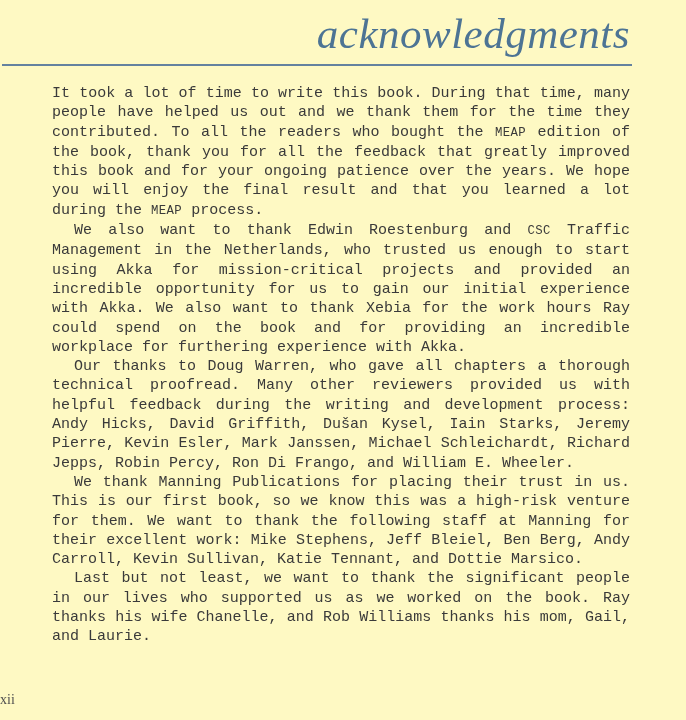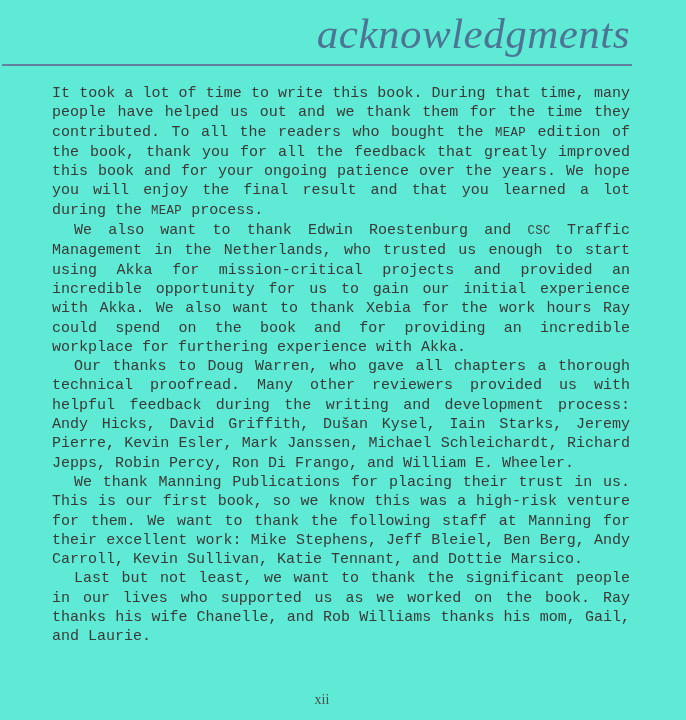--- a/index.html
+++ b/index.html
@@ -10,21 +10,21 @@
     width: 686px;
     height: 720px;
     background: #ffffff;
     font-family: "Liberation Serif", serif;
     position: relative;
     overflow: hidden;
   }
   .page {
     position: absolute;
     inset: 0;
-    background: #5eead4;
+    background: #fef9c3;
   }
   .title {
     position: absolute;
     top: 10px;
     right: 56px;
     margin: 0;
     font-size: 43px;
     font-style: italic;
     font-weight: normal;
     line-height: 1.1;
@@ -58,23 +58,22 @@
   .content p.no-indent {
     text-indent: 0;
   }
   .smallcaps {
     font-size: 0.82em;
     letter-spacing: 0.4px;
   }
   .pageno {
     position: absolute;
     top: 692px;
-    left: 7px;
+    left: 0;
     width: 630px;
-    text-align: center;
     font-size: 14px;
     color: #4f4f4f;
   }
 </style>
 </head>
 <body style="background: rgb(255, 255, 255);">
 
 <div class="page">
   <h1 class="title" style="color: rgb(77, 116, 148);">acknowledgments</h1>
   <div class="rule" style="background: rgb(100, 130, 159);"></div>

